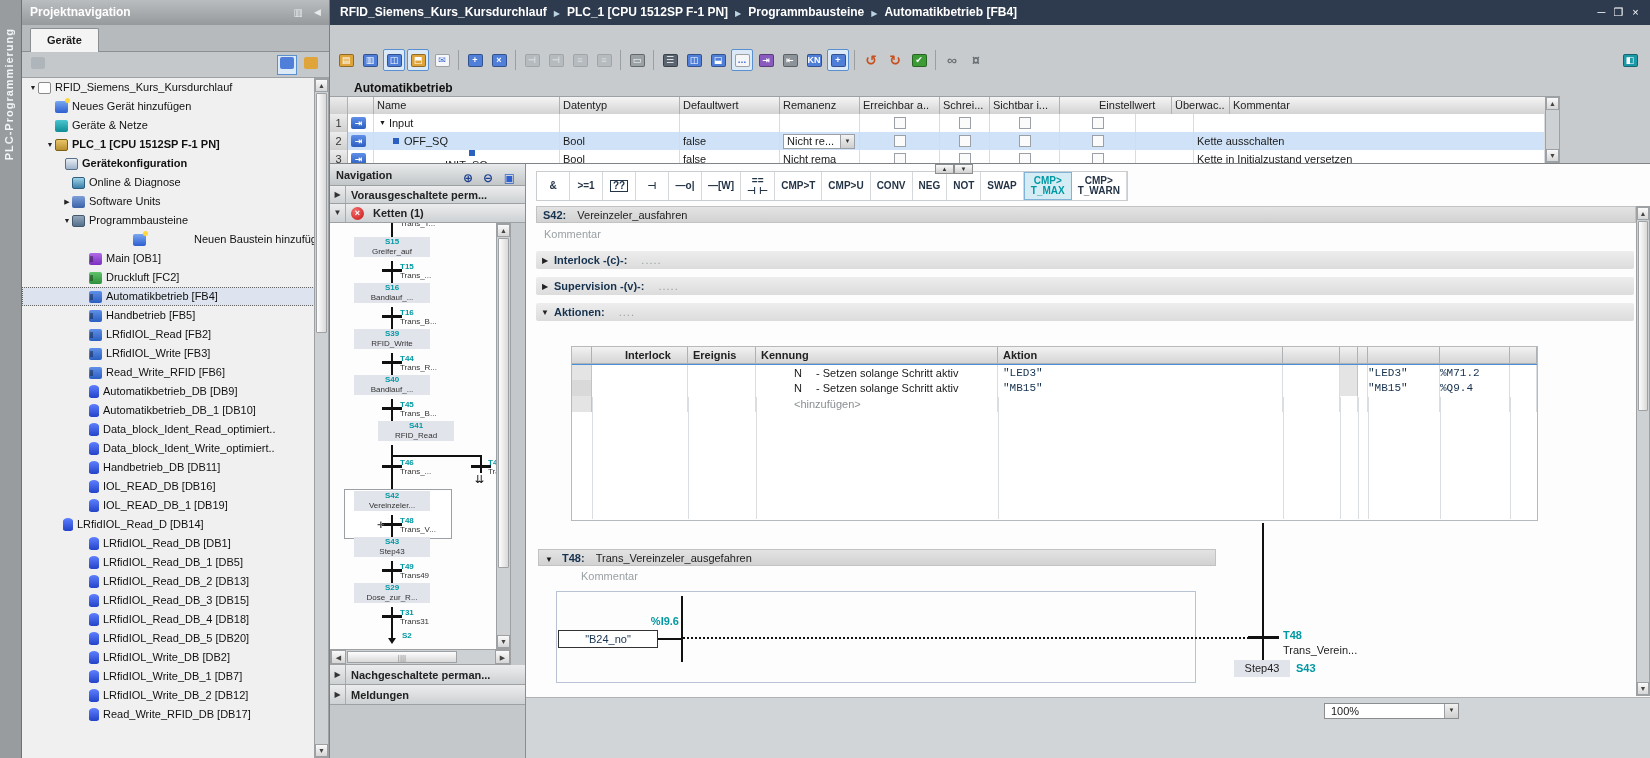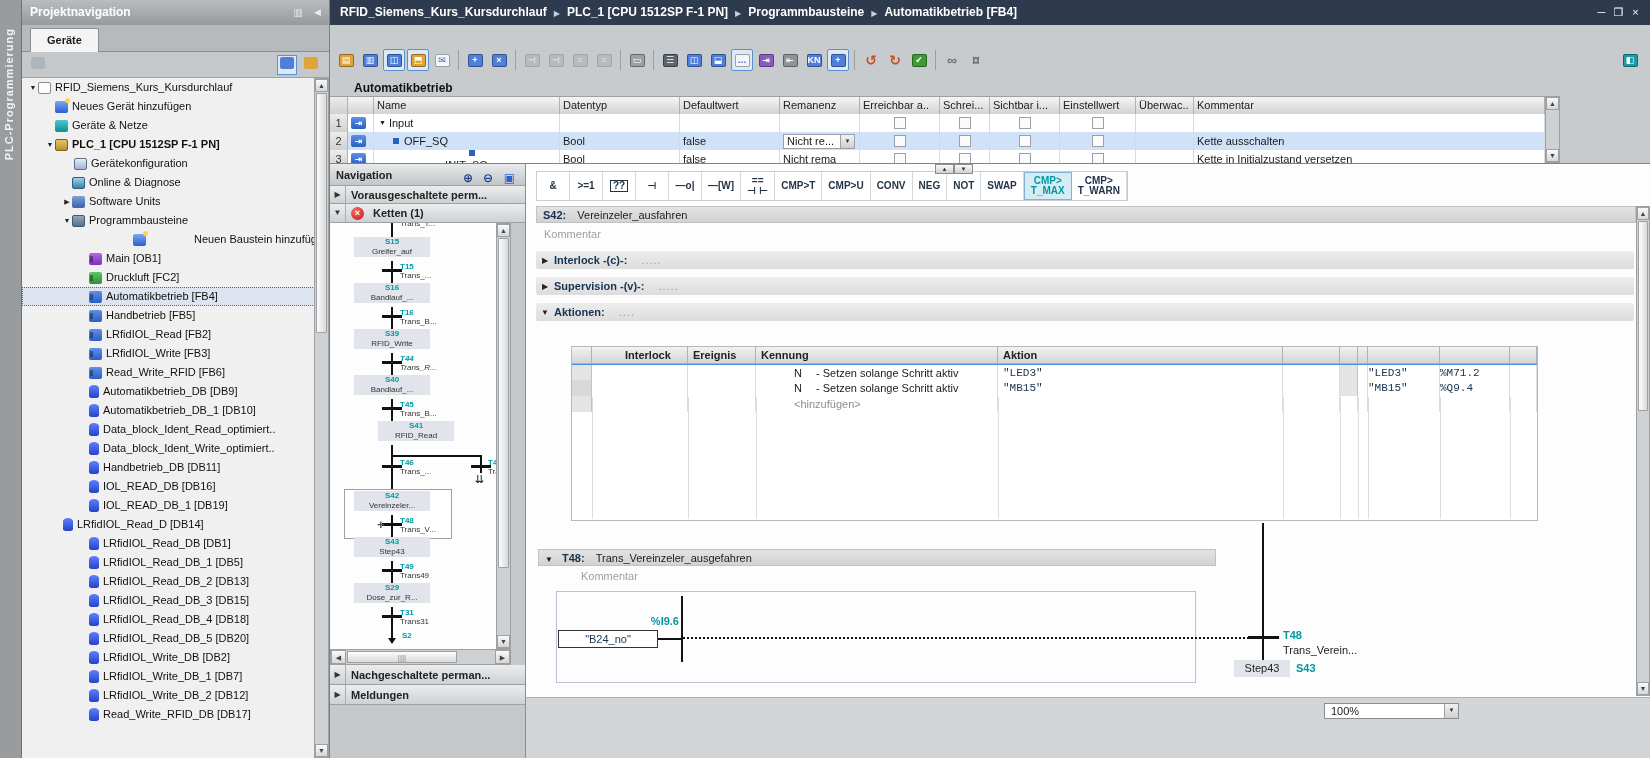--- a/index.html
+++ b/index.html
@@ -194,21 +194,21 @@
         <div class="trow" style="padding-left: 23px;">
           <span class="exp"></span>
           <span class="ti ti-networks"></span>
           <span class="lbl">Geräte &amp; Netze</span>
         </div>
         <div class="trow bold" style="padding-left: 23px;">
           <span class="exp">▼</span>
           <span class="ti ti-plc"></span>
           <span class="lbl">PLC_1 [CPU 1512SP F-1 PN]</span>
         </div>
-        <div class="trow" style="padding-left: 42px;">
+        <div class="trow" style="padding-left: 33px; font-weight: bold;">
           <span class="exp"></span>
           <span class="ti ti-config"></span>
           <span class="lbl">Gerätekonfiguration</span>
         </div>
         <div class="trow" style="padding-left: 40px;">
           <span class="exp"></span>
           <span class="ti ti-online"></span>
           <span class="lbl">Online &amp; Diagnose</span>
         </div>
         <div class="trow" style="padding-left: 40px;">
@@ -458,21 +458,21 @@
         <div class="vrow hdr">
           <div class="vcell num" style="width: 18px;"></div>
           <div class="vcell" style="width: 26px;"></div>
           <div class="vcell" style="width: 186px;">Name</div>
           <div class="vcell" style="width: 120px;">Datentyp</div>
           <div class="vcell" style="width: 100px;">Defaultwert</div>
           <div class="vcell" style="width: 80px;">Remanenz</div>
           <div class="vcell" style="width: 80px;">Erreichbar a..</div>
           <div class="vcell" style="width: 50px;">Schrei...</div>
           <div class="vcell" style="width: 70px;">Sichtbar i...</div>
-          <div class="vcell" style="width: 76px;">Einstellwert</div>
+          <div class="vcell" style="width: 76px; margin-left: 36px;">Einstellwert</div>
           <div class="vcell" style="width: 58px;">Überwac..</div>
           <div class="vcell" style="width: 351px;">Kommentar</div>
         </div>
         <div class="vrow body">
           <div class="vcell num" style="width: 18px;">1</div>
           <div class="vcell" style="width: 26px;">
             <span class="io-ic">⇥</span>
           </div>
           <div class="vcell" style="width: 186px;">
             <span class="vexp">▼</span>
@@ -609,21 +609,21 @@
             <div class="tlabel" style="left: 70px; top: 85px;">
               <div class="tid">T16</div>
               <div class="tnm">Trans_B...</div>
             </div>
             <div class="stepbox" style="left: 24px; top: 106px;">
               <div class="sid">S39</div>
               <div class="snm">RFID_Write</div>
             </div>
             <div class="chain-line" style="left: 61px; top: 130px; width: 2px; height: 22px;"></div>
             <div class="chain-line" style="left: 52px; top: 138px; width: 20px; height: 3px;"></div>
-            <div class="tlabel" style="left: 70px; top: 131px; font-style: italic;">
+            <div class="tlabel" style="left: 70px; top: 131px;">
               <div class="tid">T44</div>
               <div class="tnm">Trans_R...</div>
             </div>
             <div class="stepbox" style="left: 24px; top: 152px;">
               <div class="sid">S40</div>
               <div class="snm">Bandlauf_...</div>
             </div>
             <div class="chain-line" style="left: 61px; top: 176px; width: 2px; height: 22px;"></div>
             <div class="chain-line" style="left: 52px; top: 184px; width: 20px; height: 3px;"></div>
             <div class="tlabel" style="left: 70px; top: 177px;">

